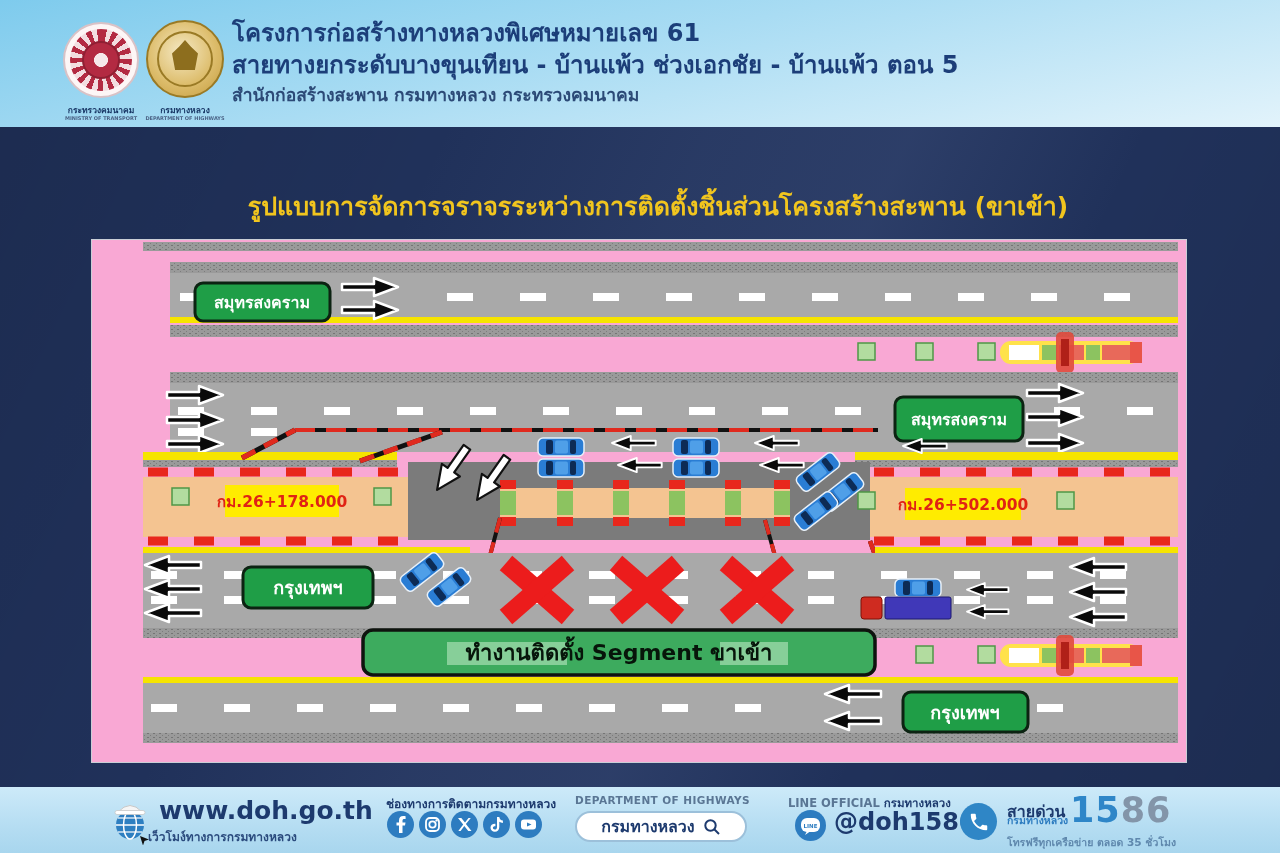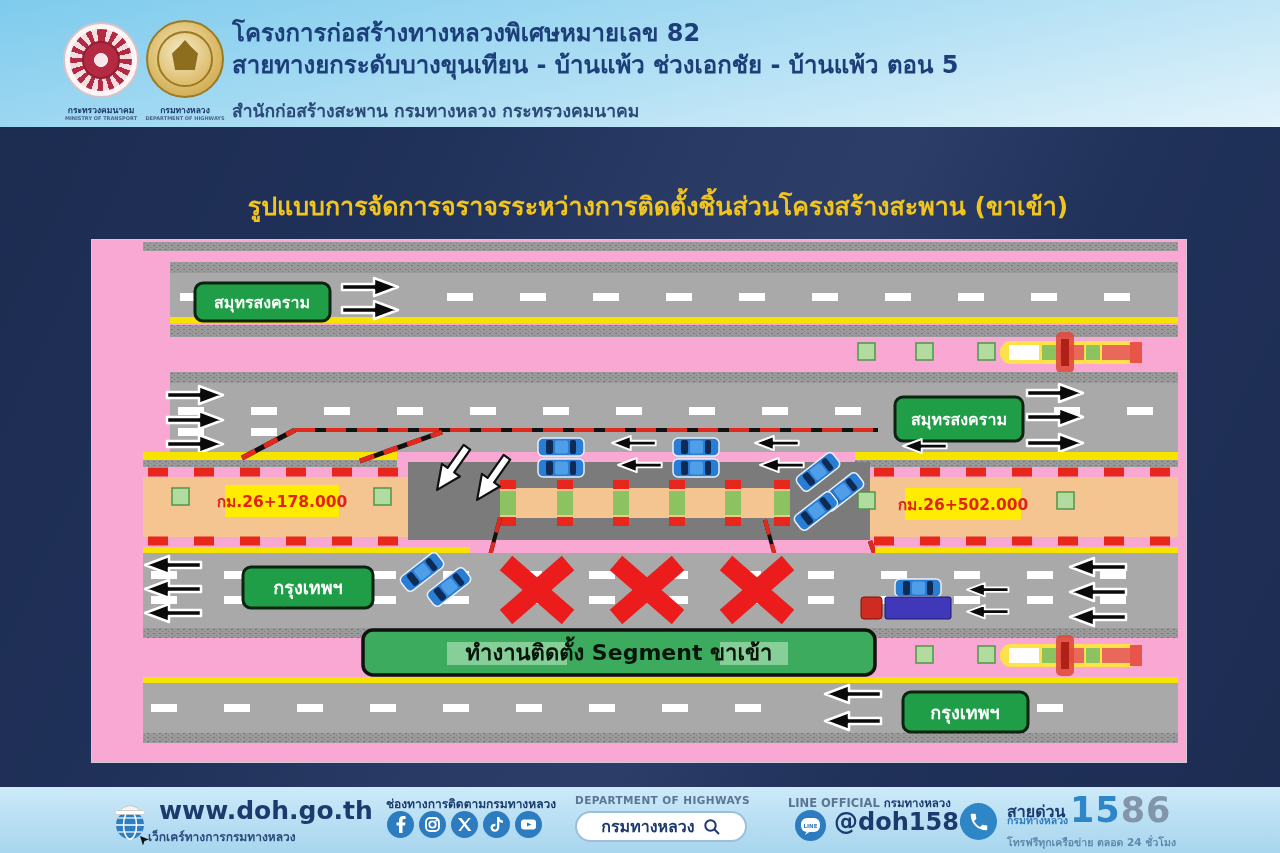--- a/index.html
+++ b/index.html
@@ -21,21 +21,21 @@
   .logo2{left:142px;top:20px;width:86px;}
   .logo2 .circ{width:74px;height:74px;background:radial-gradient(circle at 45% 40%, #f5e9c4 0%, #ddbd6c 55%, #c49c3e 100%);border:2px solid #9a7a25;}
   .logo2 .inner{position:absolute;left:9px;top:9px;width:56px;height:56px;border-radius:50%;border:2px solid #9a7a25;box-sizing:border-box;}
   .logo2 .emb{position:absolute;left:24px;top:18px;width:26px;height:30px;background:#8d6e1e;
      clip-path:polygon(50% 0,72% 22%,100% 45%,88% 100%,12% 100%,0 45%,28% 22%);}
   .logo .cap{font-size:8.5px;font-weight:bold;color:#173564;line-height:10px;margin-top:7px;text-align:center;}
   .logo .cap2{font-size:5px;font-weight:bold;color:#4c6487;line-height:7px;}
   .head-titles{position:absolute;left:232px;top:17px;color:#1c3e79;}
   .ht1{font-size:24px;font-weight:bold;line-height:32px;}
   .ht2{font-size:24px;font-weight:bold;line-height:32px;}
-  .ht3{font-size:17.5px;font-weight:bold;color:#2c4a77;line-height:25px;margin-top:18px;}
+  .ht3{font-size:17.5px;font-weight:bold;color:#2c4a77;line-height:25px;margin-top:2px;}
   .headline{position:absolute;left:0;top:186px;width:1280px;text-align:center;
     font-size:25px;font-weight:bold;color:#f1c51e;padding-left:18px;}
   .panel{position:absolute;left:92px;top:240px;width:1094px;height:522px;background:#f9a8d4;
     outline:1px solid #c9ced6;}
   .footer{position:absolute;left:0;top:787px;width:1280px;height:66px;
     background:linear-gradient(180deg,#cdeaf9 0%,#b5ddf2 60%,#a8d6ee 100%);}
   .f-abs{position:absolute;}
   .f-web{left:148px;top:11px;font-size:25px;font-weight:bold;color:#1d3a6e;line-height:26px;margin-left:11px;}
   .f-websub{left:148px;top:40px;font-size:12px;font-weight:bold;color:#2a4a7d;}
   .f-soclabel{left:381px;top:7px;width:180px;text-align:center;font-size:12px;font-weight:bold;color:#1d3a6e;}
@@ -74,21 +74,21 @@
   </div>
   <div class="logo logo2">
     <div class="circ">
       <div class="inner"></div>
         <div class="emb"></div>
     </div>
     <div class="cap">กรมทางหลวง</div>
     <div class="cap2">DEPARTMENT OF HIGHWAYS</div>
   </div>
   <div class="head-titles">
-    <div class="ht1">โครงการก่อสร้างทางหลวงพิเศษหมายเลข 82</div>
+    <div class="ht1">โครงการก่อสร้างทางหลวงพิเศษหมายเลข 61</div>
     <div class="ht2">สายทางยกระดับบางขุนเทียน - บ้านแพ้ว ช่วงเอกชัย - บ้านแพ้ว ตอน 5</div>
     <div class="ht3">สำนักก่อสร้างสะพาน กรมทางหลวง กระทรวงคมนาคม</div>
   </div>
 </div>
 
 <div class="headline">รูปแบบการจัดการจราจรระหว่างการติดตั้งชิ้นส่วนโครงสร้างสะพาน (ขาเข้า)</div>
 
 <div class="panel">
 <svg width="1094" height="522" viewBox="0 0 1094 522" xmlns="http://www.w3.org/2000/svg">
   <defs>
@@ -430,21 +430,21 @@
     <circle cx="22" cy="30" r="14" fill="#2e7fc1"></circle>
     <ellipse cx="22" cy="30" rx="6.5" ry="14" fill="none" stroke="#fff" stroke-width="1.5"></ellipse>
     <line x1="8" y1="30" x2="36" y2="30" stroke="#fff" stroke-width="1.5"></line>
     <line x1="10" y1="23" x2="34" y2="23" stroke="#fff" stroke-width="1.2"></line>
     <line x1="10" y1="37" x2="34" y2="37" stroke="#fff" stroke-width="1.2"></line>
     <path d="M10,17 Q22,4 34,17 Z" fill="#f5f5f5" stroke="#c8c8c8" stroke-width="1"></path>
     <rect x="7" y="15.5" width="30" height="4" rx="2" fill="#fff" stroke="#c8c8c8" stroke-width="0.8"></rect>
     <path d="M32,41 l9,3.5 -4.5,1.5 -1.5,4.5 Z" fill="#111"></path>
   </svg>
   <div class="f-abs f-web">www.doh.go.th</div>
-  <div class="f-abs f-websub">เว็กเคร์ทางการกรมทางหลวง</div>
+  <div class="f-abs f-websub">เว็วโมง์ทางการกรมทางหลวง</div>
 
   <div class="f-abs f-soclabel">ช่องทางการติดตามกรมทางหลวง</div>
   <div class="f-abs f-socrow">
     <div class="sc">
       <svg width="27" height="27" viewBox="0 0 27 27">
           <path d="M15.5,22 V14.5 H18 L18.5,11.5 H15.5 V9.8 C15.5,8.6 16,8 17.3,8 H18.6 V5.3 C18.1,5.2 17.1,5.1 16.2,5.1 C13.6,5.1 12,6.6 12,9.4 V11.5 H9.5 V14.5 H12 V22 Z" fill="#fff"></path>
         </svg>
     </div>
     <div class="sc">
       <svg width="27" height="27" viewBox="0 0 27 27">
@@ -491,14 +491,14 @@
   <div class="f-abs f-lineid">@doh1586</div>
 
   <div class="f-abs f-phoneicon">
     <svg width="22" height="22" viewBox="0 0 24 24">
         <path d="M6.6 10.8c1.4 2.8 3.8 5.1 6.6 6.6l2.2-2.2c.3-.3.7-.4 1-.2 1.1.4 2.3.6 3.6.6.6 0 1 .4 1 1V20c0 .6-.4 1-1 1C10.6 21 3 13.4 3 4c0-.6.4-1 1-1h3.5c.6 0 1 .4 1 1 0 1.2.2 2.4.6 3.6.1.3 0 .7-.2 1l-2.3 2.2z" fill="#fff"></path>
       </svg>
   </div>
   <div class="f-abs f-hot1">สายด่วน</div>
   <div class="f-abs f-hot2">กรมทางหลวง</div>
   <div class="f-abs f-num"><span class="na">15</span><span class="nb">86</span></div>
-  <div class="f-abs f-note">โทรฟรีทุกเครือข่าย ตลอด 24 ชั่วโมง</div>
+  <div class="f-abs f-note">โทรฟรีทุกเครือข่าย ตลอด 35 ชั่วโมง</div>
 </div>
 
 </body></html>

